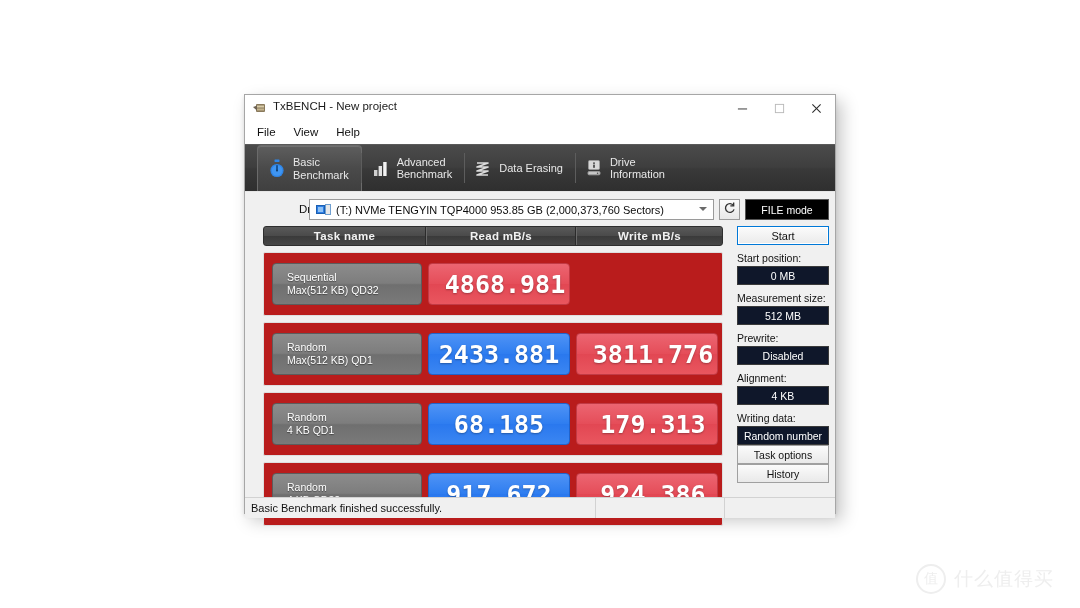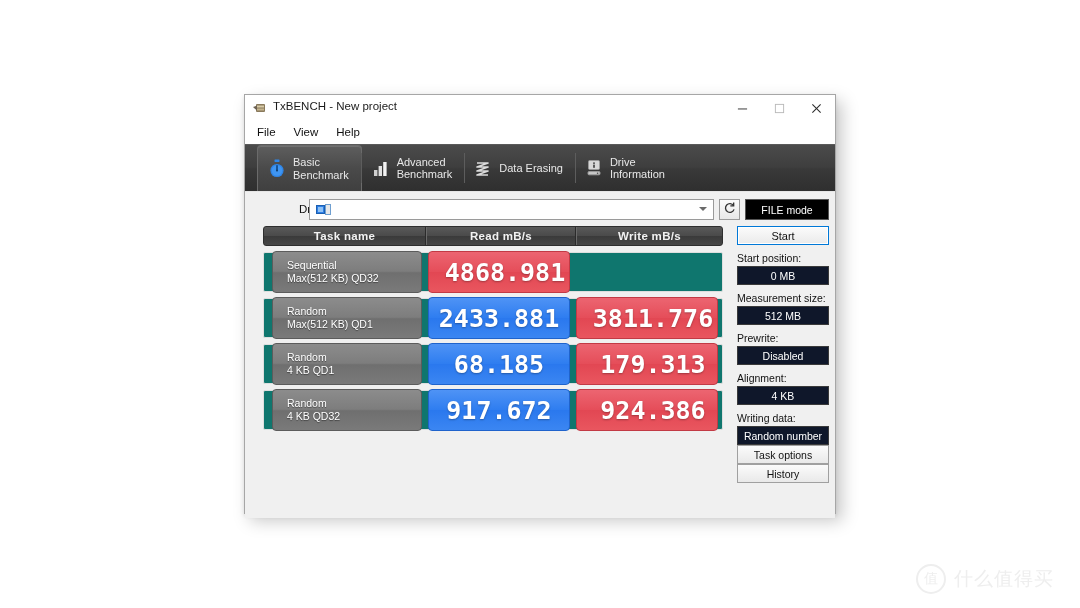--- a/index.html
+++ b/index.html
@@ -234,23 +234,23 @@
     letter-spacing: .3px;
     box-sizing: border-box;
   }
   .ch-task { width: 162px; border-right: 1px solid #2b2b2b; }
   .ch-read { width: 150px; border-right: 1px solid #2b2b2b; border-left: 1px solid #6a6a6a;}
   .ch-write{ flex: 1; border-left: 1px solid #6a6a6a; }
 
   .row {
     display: flex;
     align-items: center;
-    height: 40px;
+    height: 64px;
     margin-top: 6px;
-    background: #0f766e;
+    background: #b91c1c;
     border: 1px solid #dedede;
     box-sizing: border-box;
     padding: 0 4px;
     border-radius: 2px;
   }
   .task-chip {
     width: 150px;
     height: 42px;
     margin-left: 4px;
     background: linear-gradient(to bottom,#8c8c8c 0%,#7d7d7d 48%,#6f6f6f 52%,#7a7a7a 100%);
@@ -494,20 +494,21 @@
         <span class="drive-label">Drive:</span>
 
         <div class="drive-combo">
           <span class="drive-combo-icon">
             <svg viewBox="0 0 16 14" width="16" height="14">
               <rect x="0.5" y="2.5" width="8" height="8" fill="#2f7fe6" stroke="#1b5fb0"></rect>
               <rect x="2" y="4" width="5" height="5" fill="#8fc2f5"></rect>
               <rect x="9.5" y="1.5" width="5" height="10" fill="#e8e8e8" stroke="#6f9fd0"></rect>
             </svg>
           </span>
+          <span class="drive-combo-text">(T:) NVMe TENGYIN TQP4000  953.85 GB (2,000,373,760 Sectors)</span>
           <span class="combo-arrow"></span>
         </div>
 
         <div class="refresh-btn">
           <span>
             <svg viewBox="0 0 16 16" width="14" height="14">
               <path d="M12 5.2 A5 5 0 1 0 12.6 9.6" fill="none" stroke="#333" stroke-width="1.5"></path>
               <path d="M12.2 1.6 L12.2 5.6 L8.4 5.6" fill="none" stroke="#333" stroke-width="1.5"></path>
             </svg>
           </span>
@@ -576,20 +577,25 @@
         <div class="set-label">Alignment:</div>
         <div class="set-value">4 KB</div>
 
         <div class="set-label">Writing data:</div>
         <div class="set-value">Random number</div>
 
         <div class="plain-btn">Task options</div>
         <div class="plain-btn">History</div>
       </div>
 
+      <div class="statusbar">
+        <div class="status-main">Basic Benchmark finished successfully.</div>
+        <div class="status-seg"></div>
+        <div class="status-seg last"></div>
+      </div>
 
     </div>
   </div>
 
   <div id="watermark">
     <div class="wm-logo">值</div>
     <div class="wm-text">什么值得买</div>
   </div>
 
 </div>

